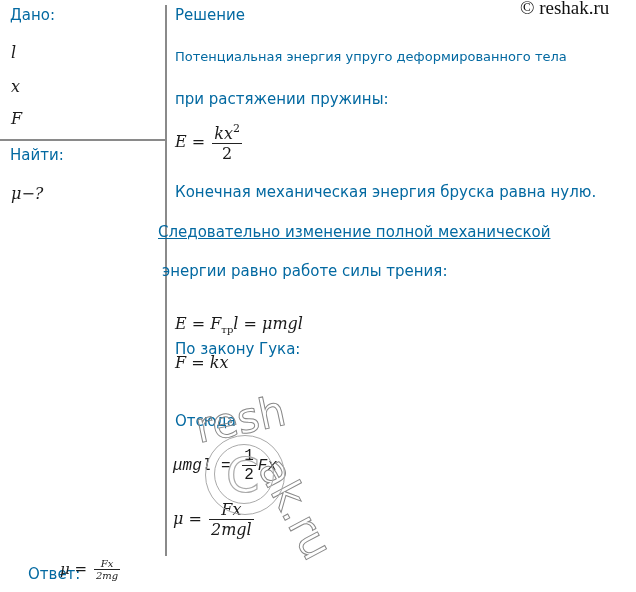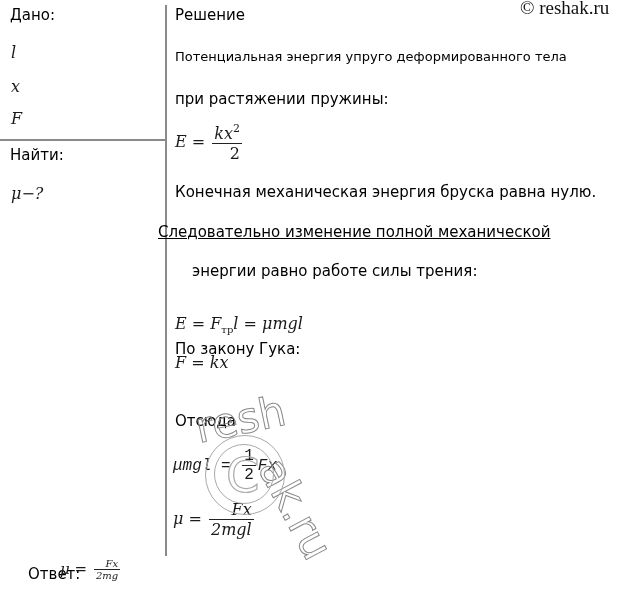--- a/index.html
+++ b/index.html
@@ -1,23 +1,23 @@
 <!DOCTYPE html>
 <html><head>
 <meta charset="utf-8">
 <style>
   html, body { margin:0; padding:0; background:#ffffff; }
   body { width:636px; height:592px; position:relative; overflow:hidden; color:#111; font-family:"DejaVu Sans", sans-serif; }
   .abs { position:absolute; }
-  .txt { font-family:"DejaVu Sans", sans-serif; font-size:15px; color:#000000; white-space:nowrap; }
+  .txt { font-family:"DejaVu Sans", sans-serif; font-size:15px; color:#0369a1; white-space:nowrap; }
   .math { font-family:"DejaVu Serif", serif; font-style:italic; font-size:16px; color:#1a1a1a; white-space:nowrap; }
   .up { font-style:normal; }
   .vline { position:absolute; left:165px; top:5px; width:2px; height:551px; background:#8a8a8a; }
   .hline { position:absolute; left:0; top:139px; width:166px; height:2px; background:#8a8a8a; }
-  .frac { display:inline-block; vertical-align:middle; text-align:right; margin:0 2px; }
+  .frac { display:inline-block; vertical-align:middle; text-align:center; margin:0 2px; }
   .frac .num { display:block; padding:0 2px; }
   .frac .den { display:block; border-top:1px solid #222; padding:0 2px; font-style:normal; }
   .frac.small { font-size:10px; }
   .frac.small .den { font-style:italic; }
   sub.tr { font-size:10px; font-style:normal; vertical-align:-4px; }
   sup { font-size:11px; font-style:normal; vertical-align:7px; }
   .copyright { font-family:"Liberation Serif", serif; font-size:19px; color:#111; }
   .wm { position:absolute; font-family:"DejaVu Sans", sans-serif; font-size:42px; color:transparent; -webkit-text-stroke:1px #888; }
   .wmc { position:absolute; left:205px; top:435px; width:78px; height:78px; border:1.5px solid #aaa; border-radius:50%; }
   .wmc::after { content:""; position:absolute; left:8px; top:8px; width:58px; height:58px; border:1.5px solid #aaa; border-radius:50%; }
@@ -46,21 +46,21 @@
 <div class="abs math" style="left:175px; top:122px;">
   <span>E =</span>
   <span class="frac">
     <span class="num"><span>kx</span><sup>2</sup></span>
     <span class="den">2</span>
   </span>
 </div>
 
 <div class="abs txt" style="left:175px; top:183px;">Конечная механическая энергия бруска равна нулю.</div>
 <div class="abs txt" style="left:158px; top:223px;text-decoration:underline;">Следовательно изменение полной механической</div>
-<div class="abs txt" style="left:192px; top:262px;">энергии равно работе силы трения:</div>
+<div class="abs txt" style="left:162px; top:262px;">энергии равно работе силы трения:</div>
 
 <div class="abs math" style="left:175px; top:314px;">
   <span>E = F</span><sub class="tr">тр</sub><span>l = μmgl</span>
 </div>
 
 <div class="abs txt" style="left:175px; top:340px;">По закону Гука:</div>
 
 <div class="abs math" style="left:175px; top:353px;">F = kx</div>
 
 <div class="abs txt" style="left:175px; top:412px;">Отсюда</div>

